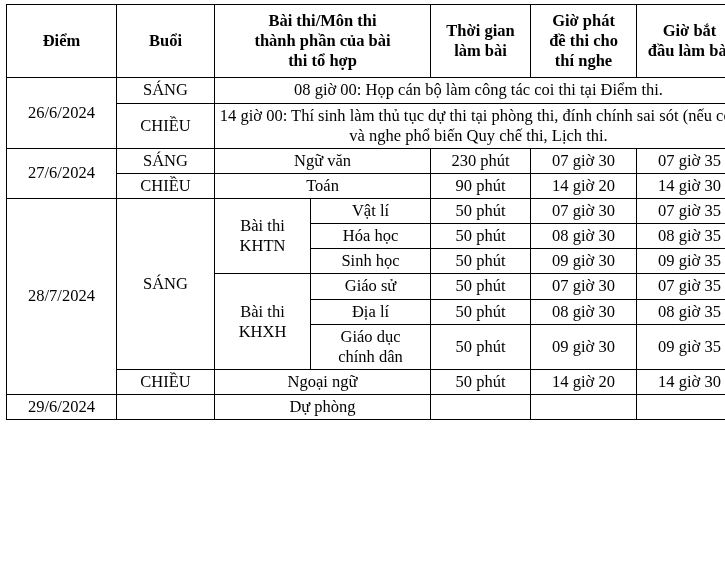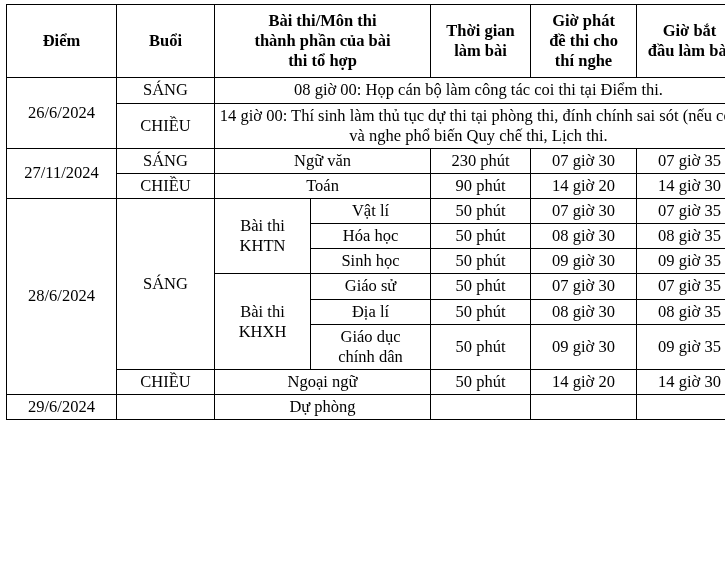--- a/index.html
+++ b/index.html
@@ -105,38 +105,38 @@
         <td>SÁNG</td>
         <td colspan="5" class="note-cell">08 giờ 00: Họp cán bộ làm công tác coi thi tại Điểm thi.</td>
       </tr>
 
       <tr>
         <td>CHIỀU</td>
         <td colspan="5" class="note-cell">14 giờ 00: Thí sinh làm thủ tục dự thi tại phòng thi, đính chính sai sót (nếu có) và nghe phổ biến Quy chế thi, Lịch thi.</td>
       </tr>
 
       <tr>
-        <td rowspan="2">27/11/2024</td>
+        <td rowspan="2">27/6/2024</td>
         <td>SÁNG</td>
         <td colspan="2">Ngữ văn</td>
         <td>230 phút</td>
         <td class="bold-time">07 giờ 30</td>
         <td class="bold-time">07 giờ 35</td>
       </tr>
 
       <tr>
         <td>CHIỀU</td>
         <td colspan="2">Toán</td>
         <td>90 phút</td>
         <td class="bold-time">14 giờ 20</td>
         <td class="bold-time">14 giờ 30</td>
       </tr>
 
       <tr>
-        <td rowspan="7">28/6/2024</td>
+        <td rowspan="7">28/7/2024</td>
         <td rowspan="6">SÁNG</td>
         <td rowspan="3">
           <div>Bài thi</div>
           <div>KHTN</div>
         </td>
         <td>Vật lí</td>
         <td>50 phút</td>
         <td class="bold-time">07 giờ 30</td>
         <td class="bold-time">07 giờ 35</td>
       </tr>

